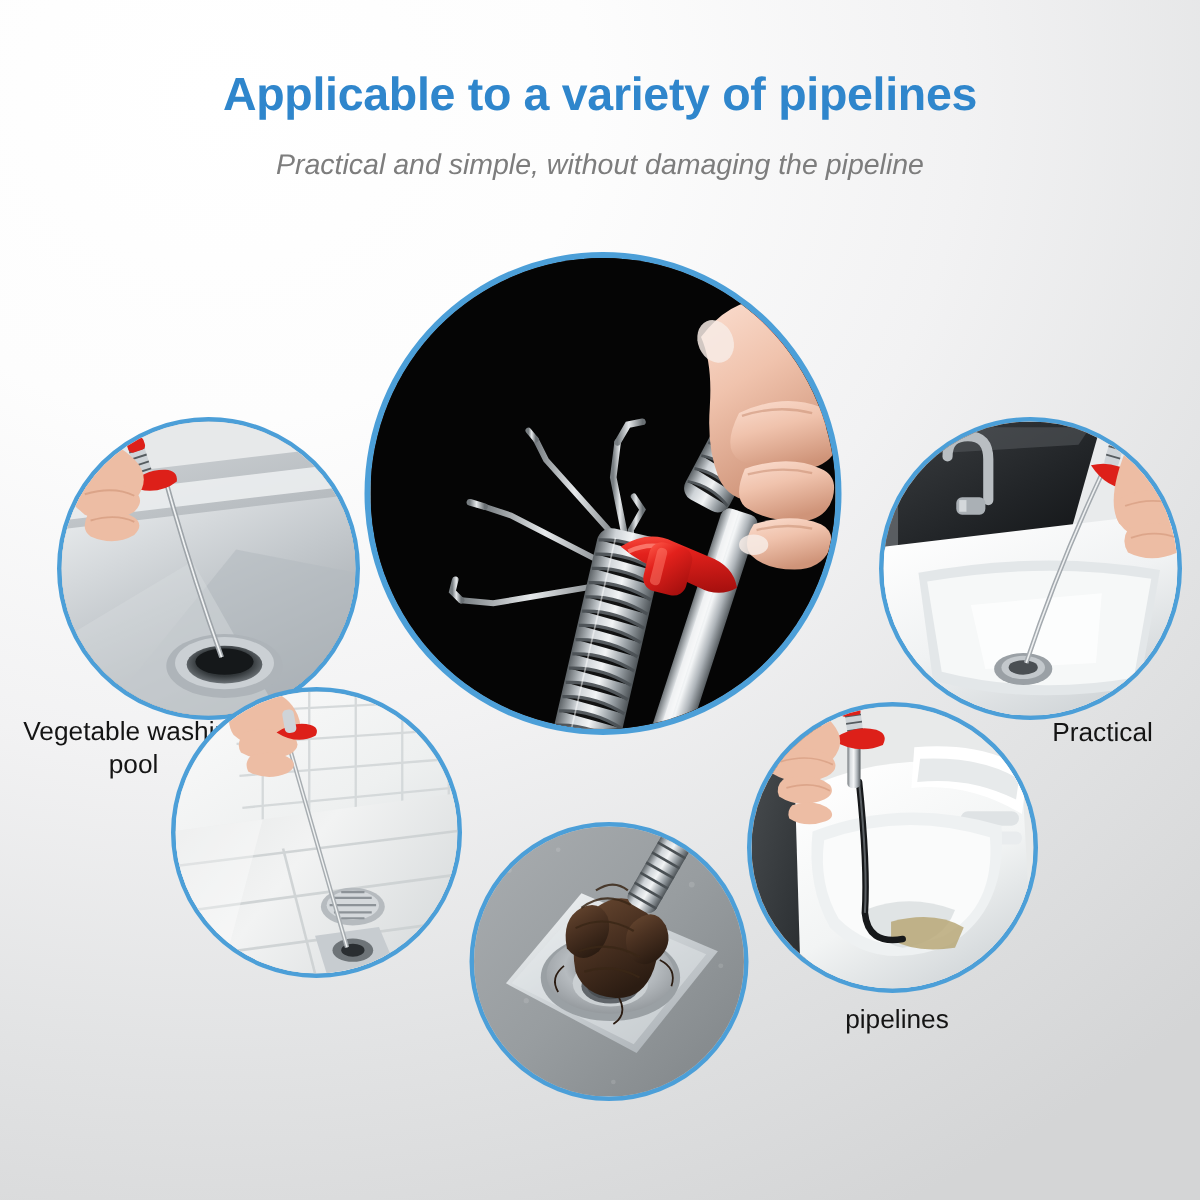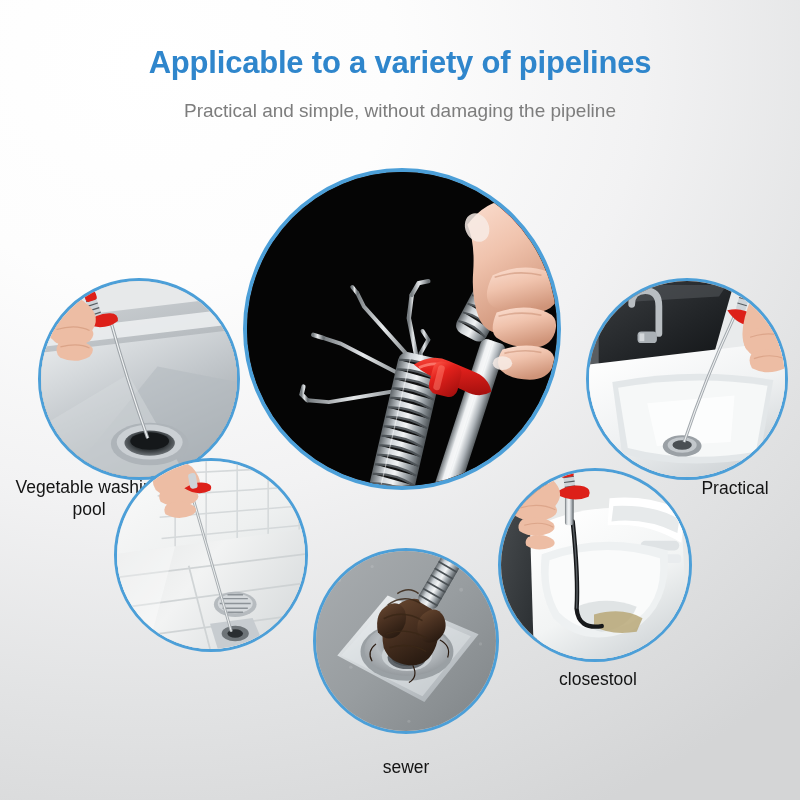--- a/index.html
+++ b/index.html
@@ -23,20 +23,21 @@
     letter-spacing:-0.2px;
     color:#2f86cc;
     white-space:nowrap;
   }
   .subtitle{
     position:absolute;left:0;right:0;top:100px;
     text-align:center;
     font-size:19px;font-weight:normal;
     color:#7d7d7d;
     white-space:nowrap;
+    font-style:italic;
   }
   .photo{
     position:absolute;border-radius:50%;
     border:3px solid #4c9fd8;
     overflow:hidden;
     background:#cfd2d4;
     box-sizing:border-box;
   }
   .photo .scene{position:absolute;inset:0;overflow:hidden;}
   .caption{
@@ -463,21 +464,20 @@
               <path d="M114 22 h22"></path>
             <path d="M114 30 h22"></path>
               <path d="M114 38 h22"></path>
               <path d="M114 46 h22"></path>
               <path d="M114 54 h22"></path>
           </g>
         </g>
       </svg>
     </div>
   </div>
-  <div class="caption" id="cap-sewer">sewer</div>
 
   <div class="photo" id="c-closet">
     <div class="scene">
       <svg viewBox="0 0 194 194" preserveAspectRatio="xMidYMid slice">
         <defs>
           <linearGradient id="toiletG" x1="0.2" y1="0" x2="0.8" y2="1">
             <stop offset="0%" stop-color="#ffffff"></stop>
             <stop offset="55%" stop-color="#f2f4f4"></stop>
             <stop offset="100%" stop-color="#cdd2d5"></stop>
           </linearGradient>
@@ -524,15 +524,15 @@
           <path d="M22 50 q20 -6 32 4 q4 6 -4 10 q-17 7 -31 -2 q-3 -7 3 -12 z"></path>
           <path d="M28 68 q16 -5 26 3 q4 5 -3 8 q-14 5 -25 -2 q-2 -5 2 -9 z"></path>
         </g>
         <g stroke="#cf9376" stroke-width="1.2" fill="none" opacity="0.55">
           <path d="M20 38 q20 -6 36 2"></path>
             <path d="M24 56 q18 -5 30 2"></path>
         </g>
       </svg>
     </div>
   </div>
-  <div class="caption" id="cap-closet">closestool</div>
+  <div class="caption" id="cap-closet">pipelines</div>
 
 </div>
 
 </body></html>

